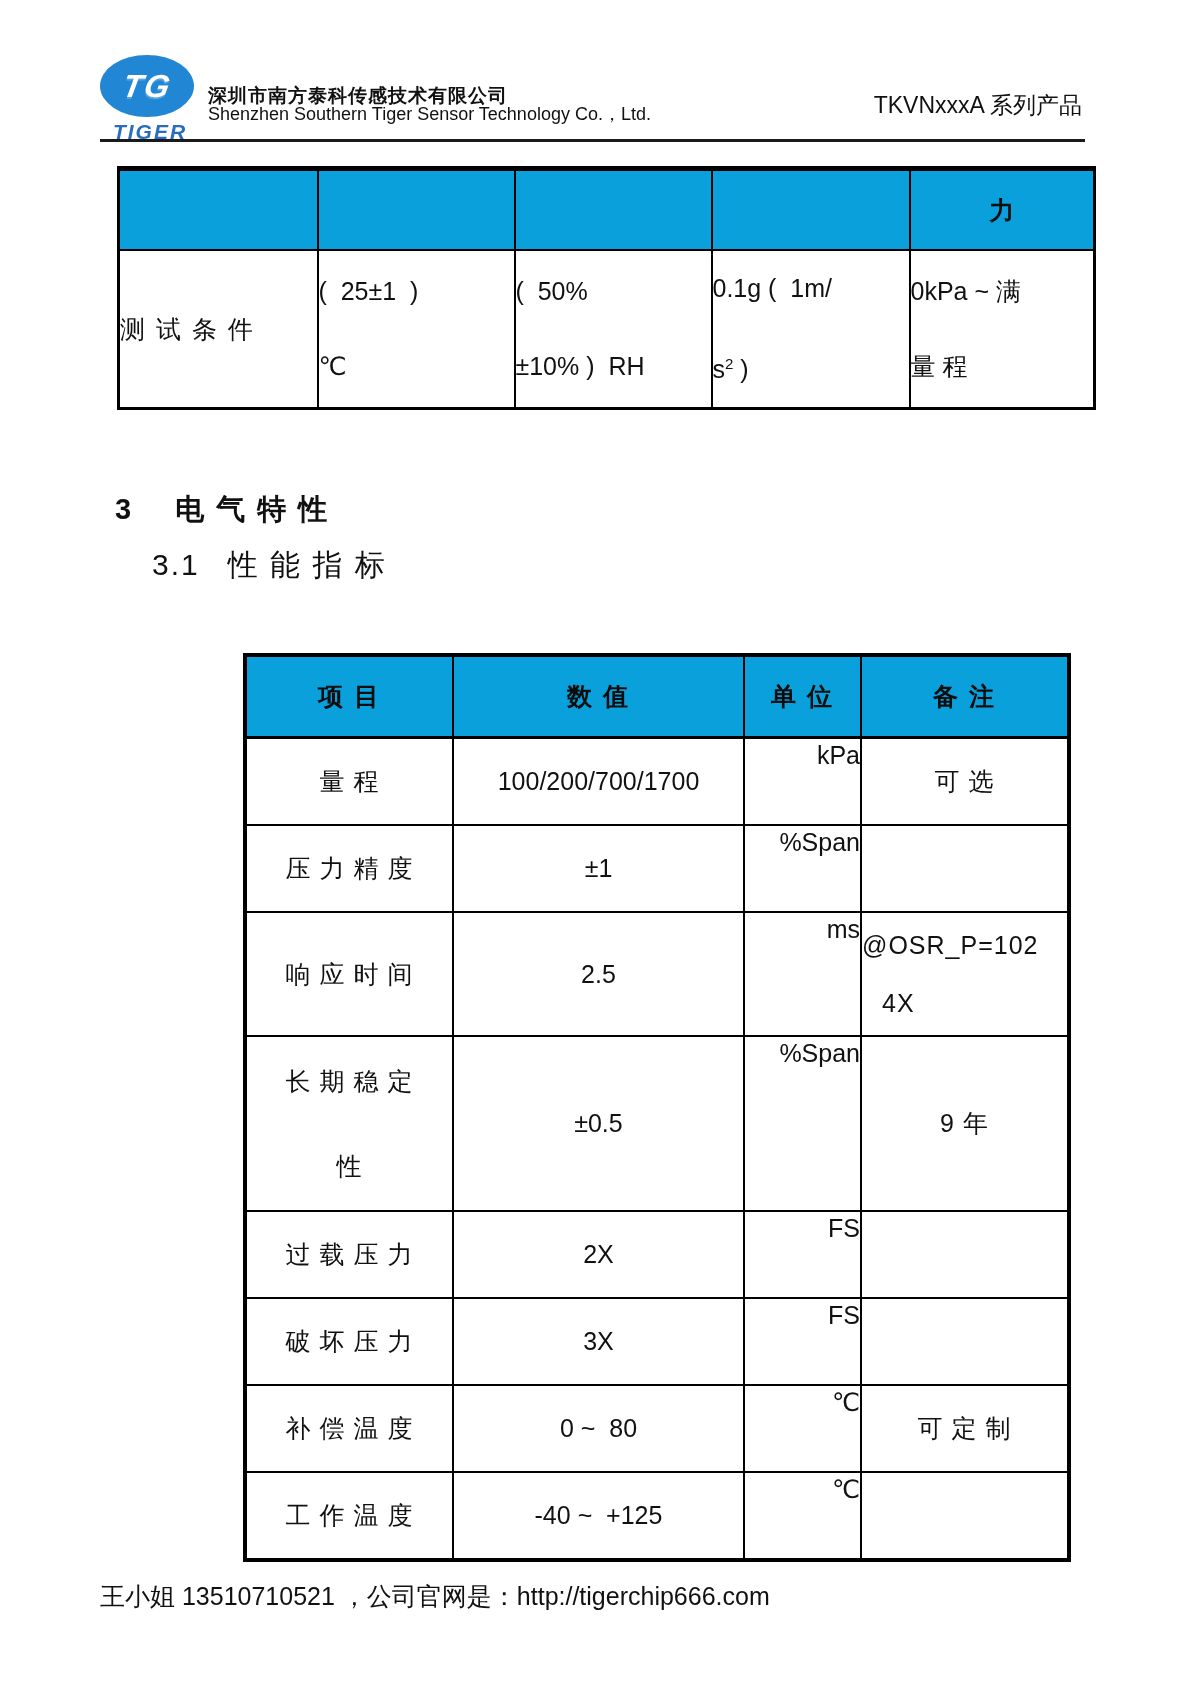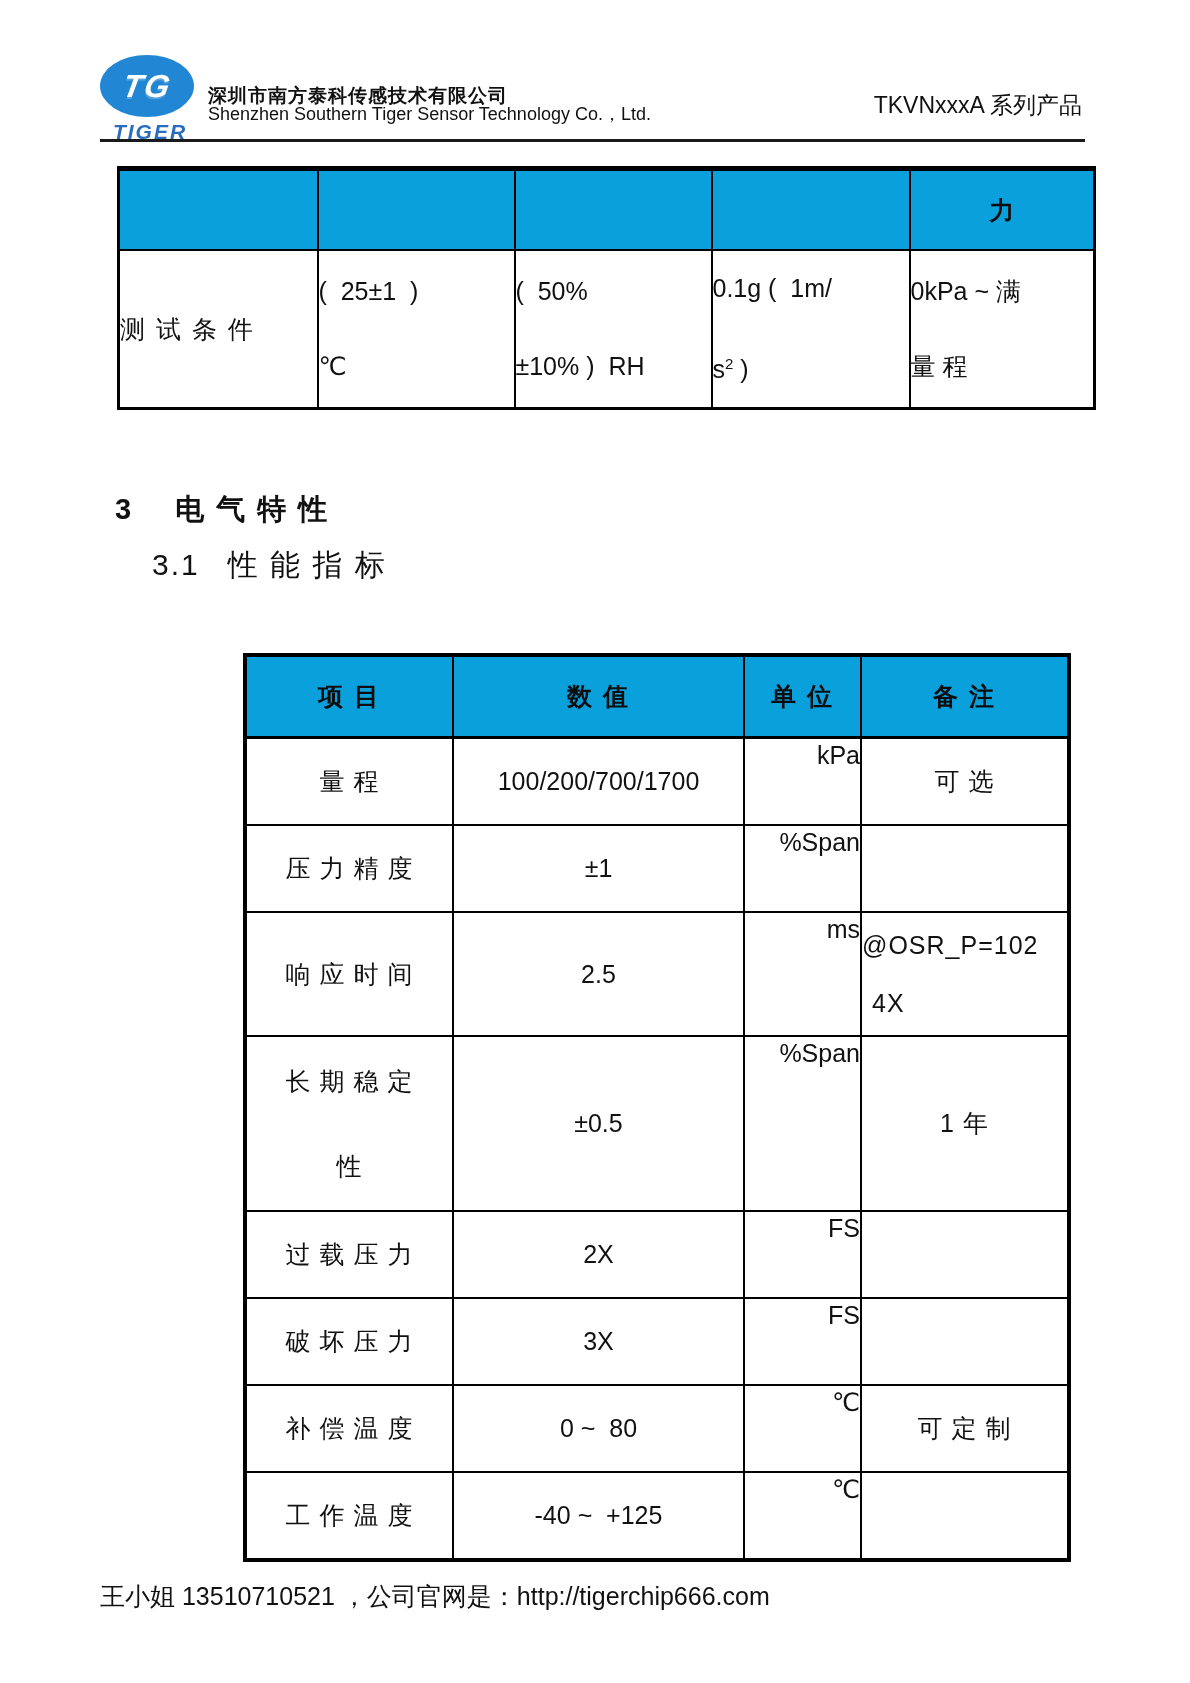--- a/index.html
+++ b/index.html
@@ -62,21 +62,21 @@
   .spec-table thead th{
     height:79px;background:var(--header-bg,#0aa0dc);
     font-weight:bold;text-align:center;color:#0d0d0d;
     border-bottom-width:3px;letter-spacing:2px;
   }
   .c-item{vertical-align:middle;text-align:center;line-height:85px;white-space:pre-line;letter-spacing:1px;}
   .c-value{vertical-align:middle;text-align:center;white-space:pre;}
   .c-unit{vertical-align:top;text-align:right;padding:20px 0 0 14px;line-height:32px;}
   .c-remark{vertical-align:middle;text-align:center;letter-spacing:1px;}
   .c-remark .rl1{text-align:left;line-height:58px;}
-  .c-remark .rl2{text-align:left;line-height:58px;padding-left:10px;}
+  .c-remark .rl2{text-align:left;line-height:58px;padding-left:20px;}
 
   
   .footer{position:absolute;left:100px;top:1578px;font-size:25px;line-height:37px;}
 </style>
 </head>
 <body>
 
 <div class="logo-wrap">
   <div class="logo-ellipse">
     <span class="logo-tg">TG</span>
@@ -168,21 +168,21 @@
         <td class="c-remark">
           <div class="rl1">@OSR_P=102</div>
           <div class="rl2">4X</div>
         </td>
       </tr>
       <tr style="height: 175px;">
         <td class="c-item">长 期 稳 定
 性</td>
         <td class="c-value">±0.5</td>
         <td class="c-unit">%Span</td>
-        <td class="c-remark">1 年</td>
+        <td class="c-remark">9 年</td>
       </tr>
       <tr style="height: 79px;">
         <td class="c-item">过 载 压 力</td>
         <td class="c-value">2X</td>
         <td class="c-unit">FS</td>
         <td class="c-remark"></td>
       </tr>
       <tr style="height: 78px;">
         <td class="c-item">破 坏 压 力</td>
         <td class="c-value">3X</td>

